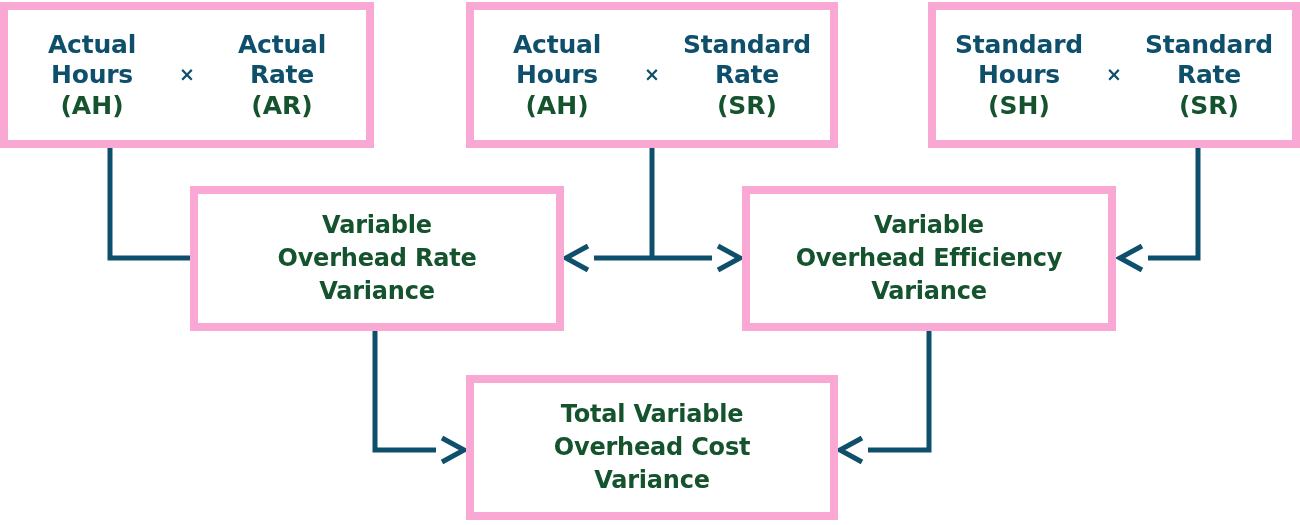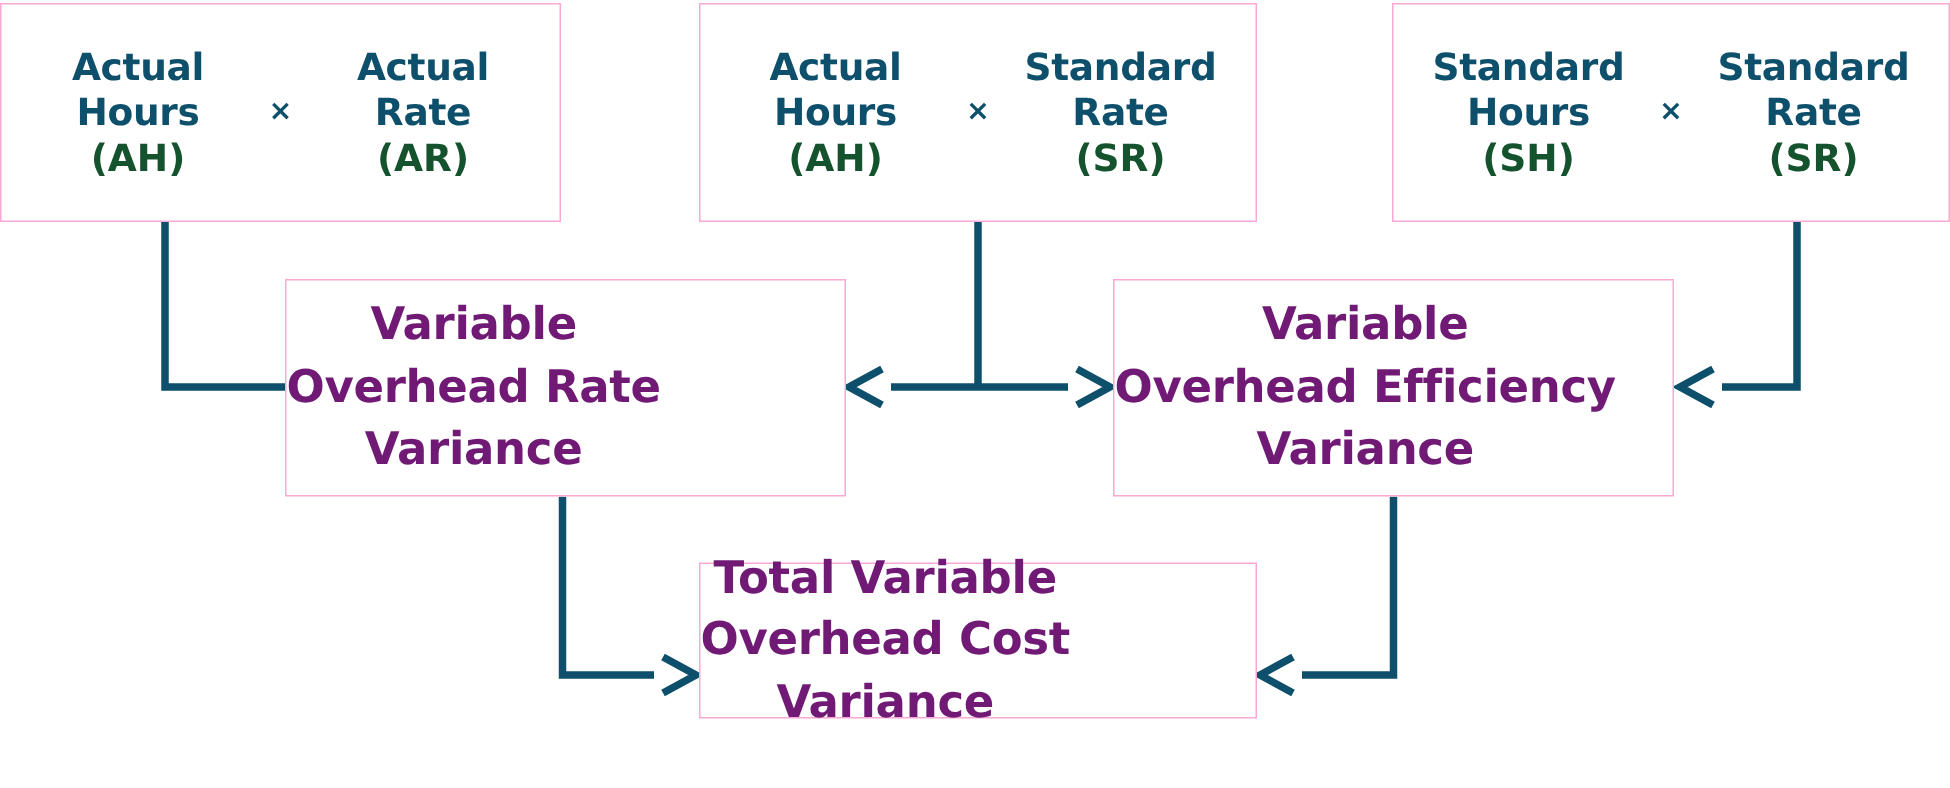--- a/index.html
+++ b/index.html
@@ -19,25 +19,25 @@
     position: absolute;
     left: 0;
     top: 0;
     width: 1300px;
     height: 525px;
     pointer-events: none;
   }
   .node-box {
     position: absolute;
     box-sizing: border-box;
-    border: 1px solid #f9a8d4;
+    border: 8px solid #f9a8d4;
     background: #ffffff;
     display: flex;
     align-items: center;
-    justify-content: flex-start;
+    justify-content: center;
   }
   
   .formula-box {
     padding: 0;
   }
   .formula-inner {
     display: flex;
     flex-direction: row;
     align-items: flex-start;
     justify-content: center;
@@ -67,36 +67,36 @@
   .times-sym {
     color: #0e506b;
     font-weight: bold;
     font-size: 19px;
     width: 40px;
     text-align: center;
     margin-top: 33px;
   }
   
   .variance-label {
-    color: #701a75;
+    color: #14532d;
     font-weight: bold;
-    font-size: 30px;
+    font-size: 24px;
     line-height: 1.38;
     text-align: center;
     white-space: pre-line;
     letter-spacing: -0.2px;
   }
 
   
   #box-actual-hours-actual-rate   { left: 0px;    top: 2px;   width: 374px; height: 146px; }
   #box-actual-hours-standard-rate { left: 466px;  top: 2px;   width: 372px; height: 146px; }
   #box-standard-hours-standard-rate { left: 928px; top: 2px;  width: 372px; height: 146px; }
   #box-vo-rate-variance           { left: 190px;  top: 186px; width: 374px; height: 145px; }
   #box-vo-efficiency-variance     { left: 742px;  top: 186px; width: 374px; height: 145px; }
-  #box-total-vo-cost-variance     { left: 466px;  top: 375px; width: 372px; height: 104px; }
+  #box-total-vo-cost-variance     { left: 466px;  top: 375px; width: 372px; height: 145px; }
 </style>
 </head>
 <body>
 
 <div id="diagram-root">
 
   <svg id="connector-layer" viewBox="0 0 1300 525" width="1300" height="525" aria-hidden="true">
     <g fill="none" stroke="#0e506b" stroke-width="5" stroke-linecap="butt">
 
       <path d="M110,148 L110,258 L334,258"></path>

